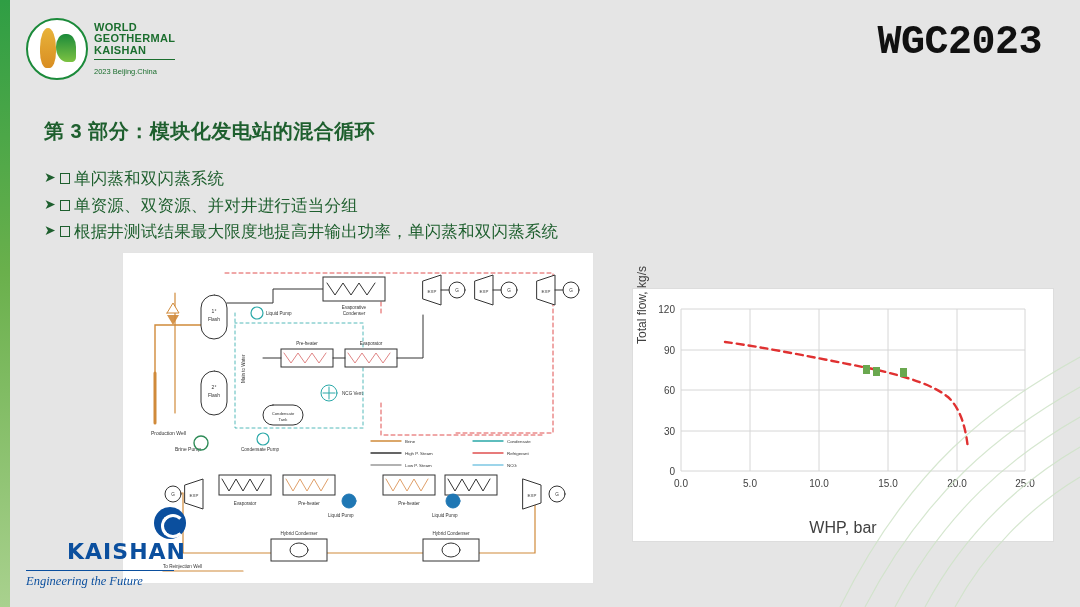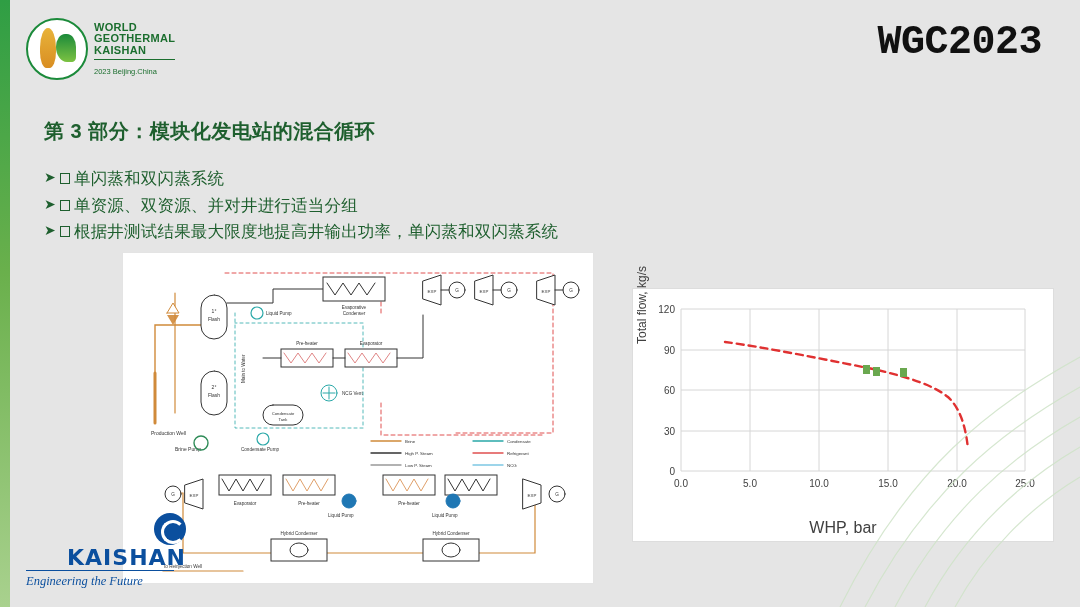--- a/index.html
+++ b/index.html
@@ -183,21 +183,21 @@
   }
   .kaishan-name {
     margin-left: 8px;
     font-size: 22px;
     font-weight: bold;
     color: #0b4f9e;
     letter-spacing: 1px;
     font-family: "DejaVu Sans", sans-serif;
   }
   .kaishan-tag {
-    margin-top: 0;
+    margin-top: 6px;
     font-size: 12.5px;
     color: #0b4f9e;
     font-style: italic;
     border-top: 1px solid #0b4f9e;
     padding-top: 3px;
     width: 148px;
     font-family: "Liberation Serif", serif;
   }
   
   .swoosh {

